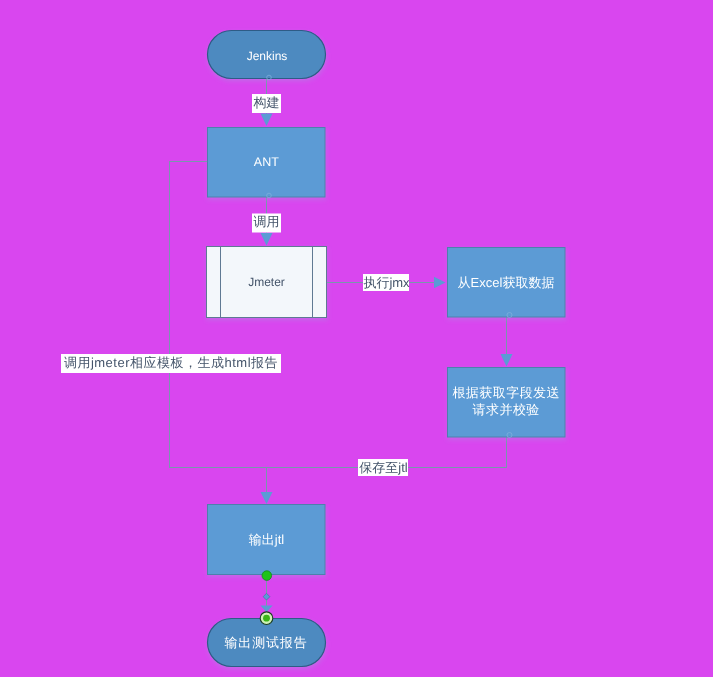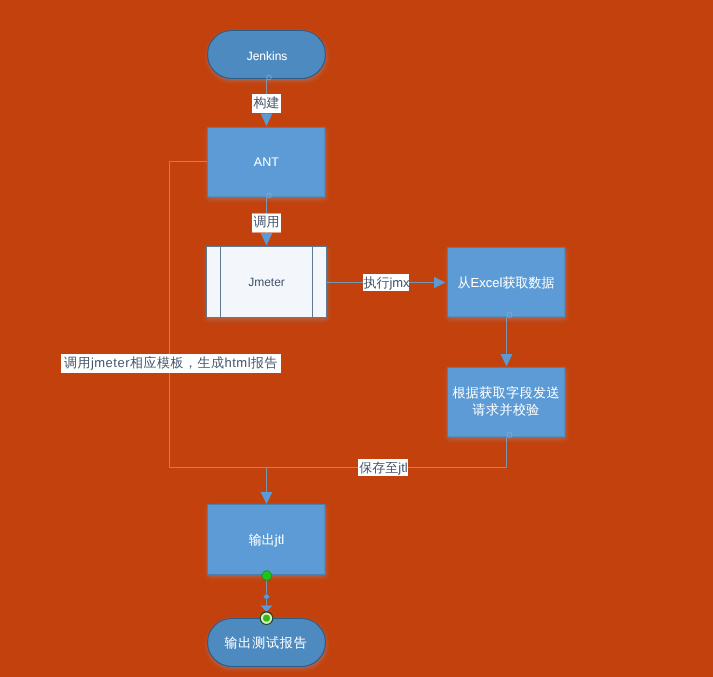--- a/index.html
+++ b/index.html
@@ -9,21 +9,21 @@
     background: #ffffff;
     width: 713px;
     height: 677px;
     overflow: hidden;
   }
   #canvas {
     position: relative;
     opacity: 0.999;
     width: 713px;
     height: 677px;
-    background: #c2410c;
+    background: #d946ef;
     font-family: "Liberation Sans", sans-serif;
   }
   svg.diagram { position: absolute; left: 0; top: 0; display:block; }
   svg.diagram text { text-rendering: geometricPrecision; }
   .node-rect { fill: #5B9BD5; stroke: #4E80AC; stroke-width: 1; }
   .node-pill { fill: #4E8AC0; stroke: #2E5B86; stroke-width: 1.2; }
   .node-proc { fill: #F3F7FB; stroke: #5E7993; stroke-width: 1; }
   .proc-bar  { stroke: #5E7993; stroke-width: 1; }
   .node-text {
     fill: #FFFFFF;

